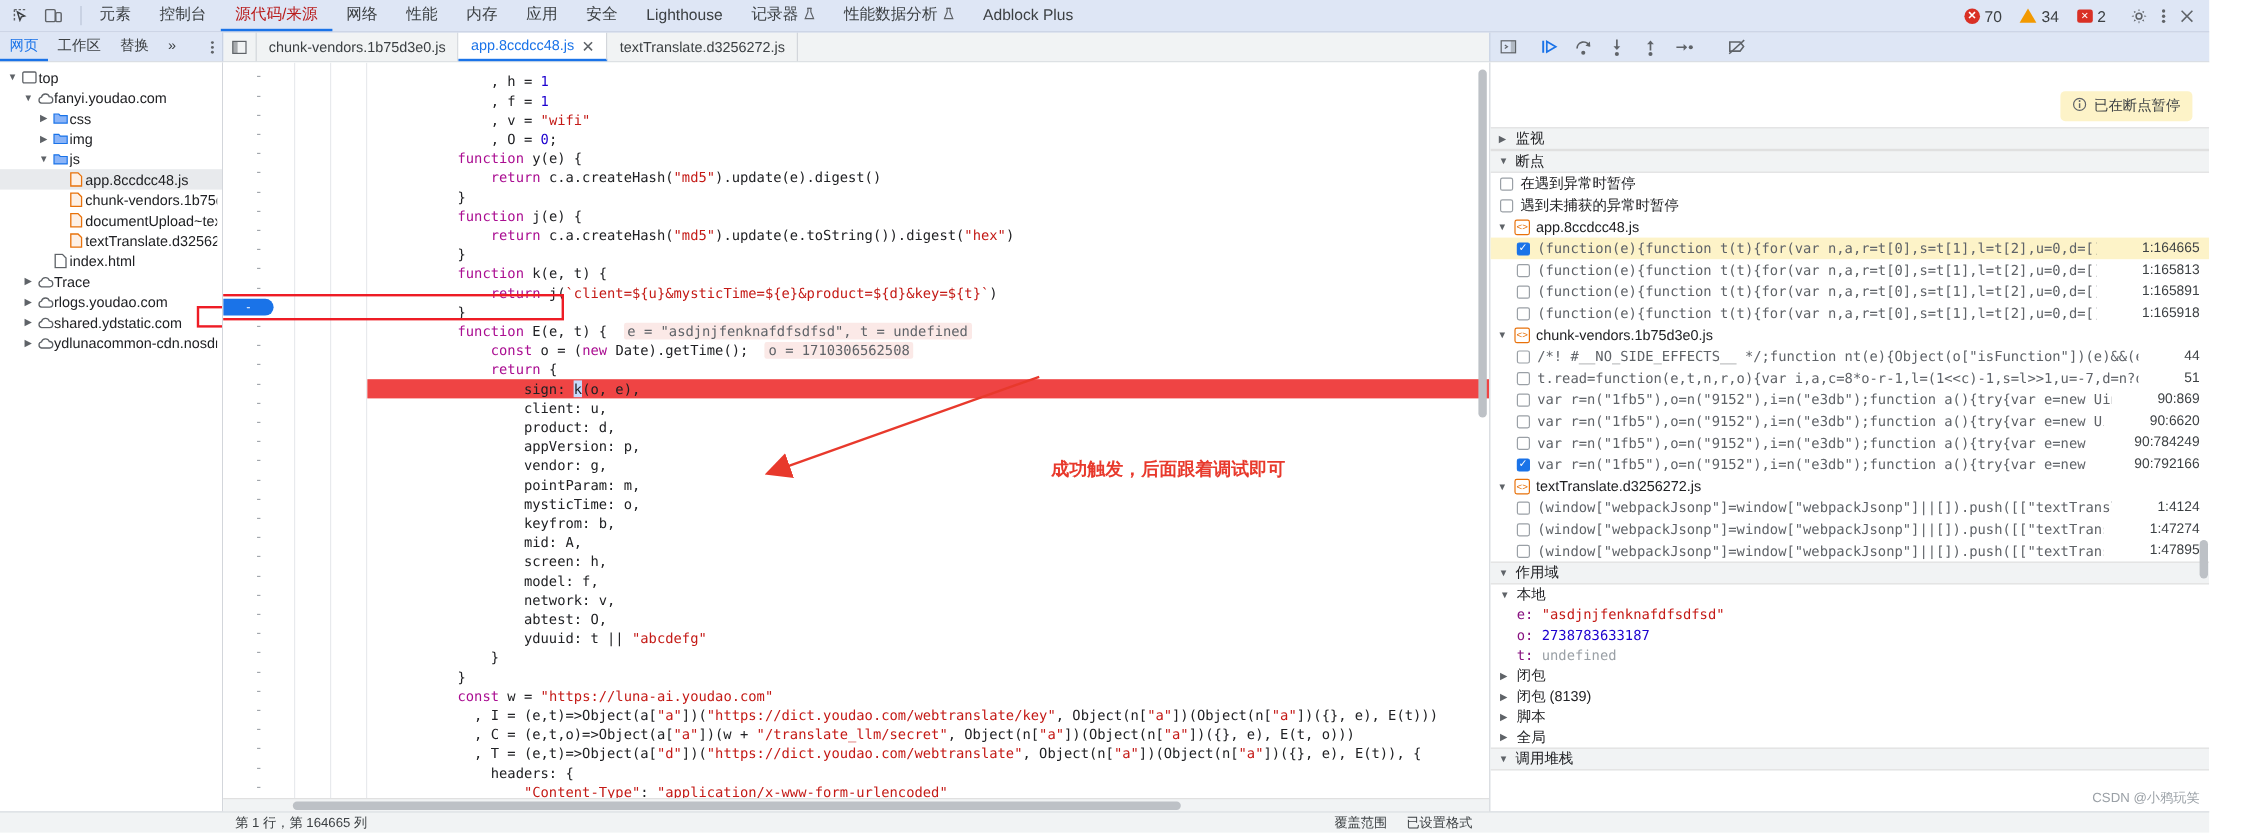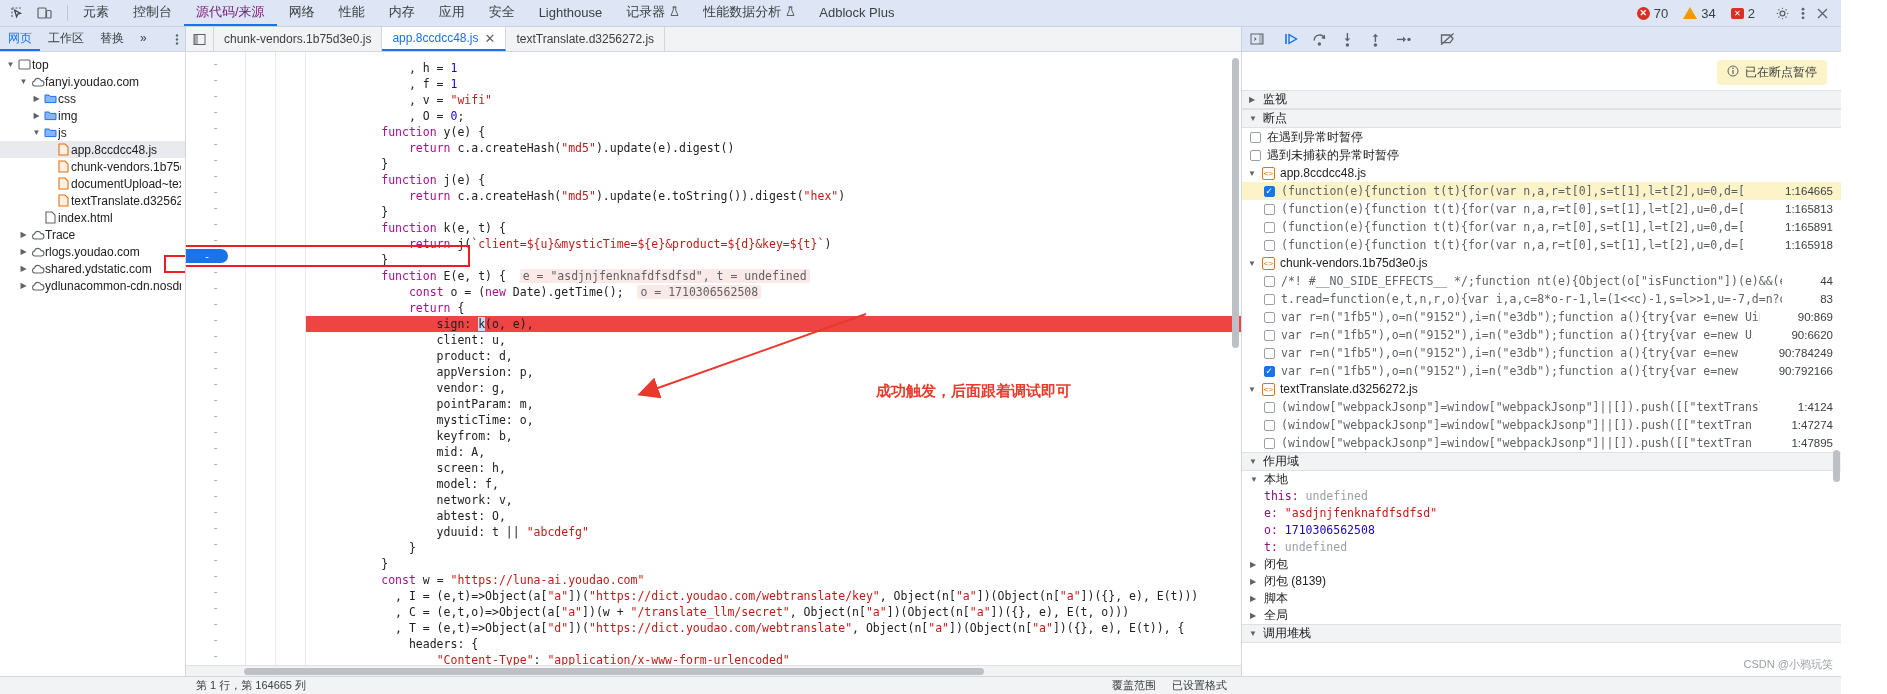--- a/index.html
+++ b/index.html
@@ -20,21 +20,21 @@
     border-bottom: 1px solid #c9d2e3; flex: 0 0 auto; position: relative;
   }
   .dt-icons { display: flex; align-items: center; gap: 11px; padding: 0 11px 0 8px; }
   .dt-ic { width: 17px; height: 17px; display: flex; align-items: center; justify-content: center; color: #5f6368; cursor: pointer; }
   .dt-sep { width: 1px; background: #bcc6d8; margin: 5px 3px; }
   .dt-tab {
     display: flex; align-items: center; padding: 0 12px; font-size: 13px;
     color: #3c4043; cursor: pointer; white-space: nowrap; gap: 5px;
     border-bottom: 2px solid transparent;
   }
-  .dt-tab.active { color: #701a75; border-bottom-color: #1a73e8; }
+  .dt-tab.active { color: #b91c1c; border-bottom-color: #1a73e8; }
   .dt-right { margin-left: auto; display: flex; align-items: center; gap: 3px; padding-right: 10px; }
   .badge { display: flex; align-items: center; gap: 4px; font-size: 13px; color: #3c4043; padding: 0 6px; cursor: pointer; }
   .bdot { width: 13px; height: 13px; border-radius: 50%; display: flex; align-items: center;
           justify-content: center; color: #fff; font-size: 9px; font-weight: bold; }
   .bdot.err { background: #d93025; }
   .btri { width: 0; height: 0; border-left: 7px solid transparent; border-right: 7px solid transparent; border-bottom: 12px solid #f29900; }
   .bsq { width: 13px; height: 11px; background: #d93025; border-radius: 2px; color:#fff; font-size:8px;
          display:flex; align-items:center; justify-content:center; }
 
   
@@ -96,21 +96,21 @@
   .annot { position: absolute; font-size: 15px; color: #e8392c; font-weight: bold; white-space: nowrap; }
 
   .ed-hscroll { height: 11px; background: #f1f3f4; border-top: 1px solid #e0e0e0; position: relative; flex: 0 0 auto; }
   .ed-hthumb { position: absolute; height: 7px; top: 2px; background: #bdc1c6; border-radius: 4px; }
   .ed-vscroll { position: absolute; right: 0; top: 0; width: 11px; bottom: 0; }
   .ed-vthumb { position: absolute; right: 2px; width: 7px; background: #bdc1c6; border-radius: 4px; }
 
   
   .dpanel { width: 600px; flex: 0 0 auto; border-left: 1px solid #d3d6db; background: #fff;
             display: flex; flex-direction: column; overflow: hidden; position: relative; }
-  .pause-bar { height: 38px; position: relative; }
+  .pause-bar { height: 38px; position: relative; margin-top: 16px; }
   .pause-pill { position: absolute; right: 14px; top: 8px; background: #fdf3c8; border-radius: 4px;
                 padding: 4px 10px; font-size: 12px; color: #3c4043; display: flex; align-items: center; gap: 6px; }
   .sect-hdr { height: 19px; display: flex; align-items: center; gap: 5px; padding-left: 7px;
               background: #f1f3f4; border-top: 1px solid #e0e0e0; border-bottom: 1px solid #e0e0e0;
               font-size: 12px; color: #202124; cursor: pointer; }
   .tri { font-size: 8px; color: #5f6368; width: 9px; }
   .chkrow { display: flex; align-items: center; gap: 6px; height: 18px; padding-left: 8px; font-size: 12px; cursor: pointer; }
   .cb { width: 11px; height: 11px; border: 1px solid #9aa0a6; border-radius: 2px; background: #fff; flex: 0 0 auto; }
   .cb.on { background: #1a73e8; border-color: #1a73e8; position: relative; }
   .cb.on::after { content: "✓"; position: absolute; left: 1px; top: -2px; color: #fff; font-size: 10px; }
@@ -608,21 +608,21 @@
             <span>chunk-vendors.1b75d3e0.js</span>
           </div>
           <div class="bprow">
             <span class="cb"></span>
             <span class="bptext">/*! #__NO_SIDE_EFFECTS__ */;function nt(e){Object(o["isFunction"])(e)&amp;&amp;(e={loader:e});const…</span>
             <span class="bpline">44</span>
           </div>
           <div class="bprow">
             <span class="cb"></span>
             <span class="bptext">t.read=function(e,t,n,r,o){var i,a,c=8*o-r-1,l=(1&lt;&lt;c)-1,s=l&gt;&gt;1,u=-7,d=n?o-1:0,f=n?-1:1,h=e[…</span>
-            <span class="bpline">83</span>
+            <span class="bpline">51</span>
           </div>
           <div class="bprow">
             <span class="cb"></span>
             <span class="bptext">var r=n("1fb5"),o=n("9152"),i=n("e3db");function a(){try{var e=new Uint8Array(1);return …</span>
             <span class="bpline">90:869</span>
           </div>
           <div class="bprow">
             <span class="cb"></span>
             <span class="bptext">var r=n("1fb5"),o=n("9152"),i=n("e3db");function a(){try{var e=new Uint8Array(1);return …</span>
             <span class="bpline">90:6620</span>
@@ -661,23 +661,22 @@
 
       <div class="sect-hdr">
         <span class="tri">▼</span>
         <span>作用域</span>
       </div>
       <div class="srow">
         <span class="tri">▼</span>
         <span>本地</span>
       </div>
       <div id="scope-host">
-          <div class="scope-row"><span class="k">this:</span> <span class="undef">undefined</span></div>
           <div class="scope-row"><span class="k">e:</span> <span class="sv">"asdjnjfenknafdfsdfsd"</span></div>
-          <div class="scope-row"><span class="k">o:</span> <span class="nv">1710306562508</span></div>
+          <div class="scope-row"><span class="k">o:</span> <span class="nv">2738783633187</span></div>
           <div class="scope-row"><span class="k">t:</span> <span class="undef">undefined</span></div>
         </div>
 
       <div class="srow">
         <span class="tri">▶</span>
         <span>闭包</span>
       </div>
       <div class="srow">
         <span class="tri">▶</span>
         <span>闭包 (8139)</span>

